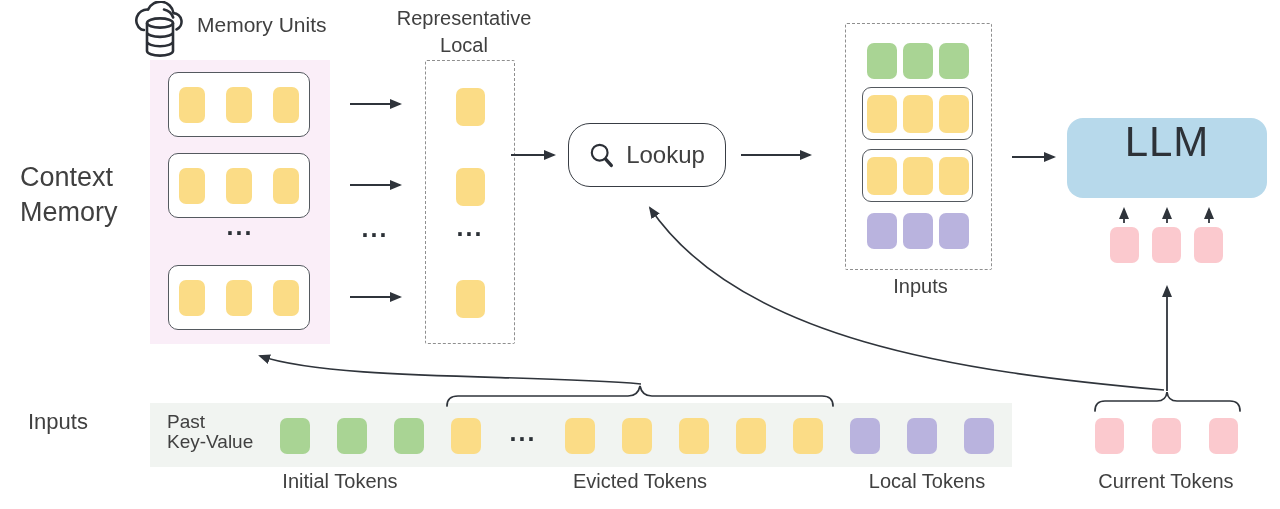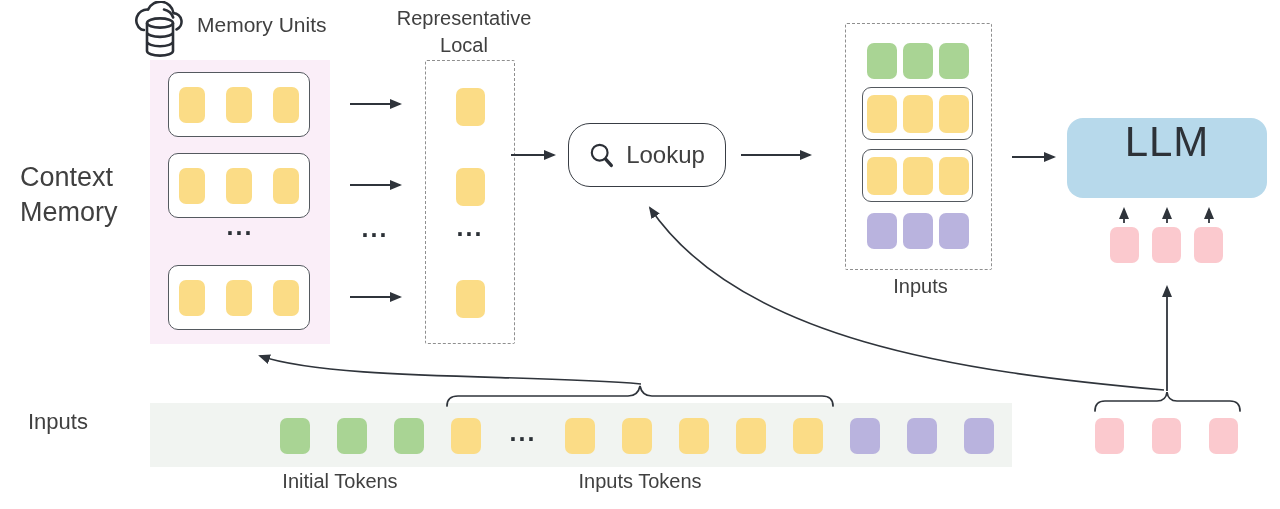--- a/index.html
+++ b/index.html
@@ -167,20 +167,24 @@
     <span class="llm-text">LLM</span>
   </div>
   <div class="abs llm-tokens">
       <div class="token" style="background: var(--c-pink);"></div>
       <div class="token" style="background: var(--c-pink);"></div>
       <div class="token" style="background: var(--c-pink);"></div>
     </div>
 
   <div class="abs label inputs-label">Inputs</div>
   <div class="abs strip"></div>
+  <div class="abs label past-kv">
+    <div>Past</div>
+    <div>Key-Value</div>
+  </div>
   <div class="abs strip-tokens">
       <div class="token" style="background: var(--c-green);"></div>
       <div class="token" style="background: var(--c-green);"></div>
       <div class="token" style="background: var(--c-green);"></div>
       <div class="token" style="background: var(--c-yellow);"></div>
       <span class="dots">...</span>
       <div class="token" style="background: var(--c-yellow);"></div>
       <div class="token" style="background: var(--c-yellow);"></div>
       <div class="token" style="background: var(--c-yellow);"></div>
       <div class="token" style="background: var(--c-yellow);"></div>
@@ -189,21 +193,23 @@
       <div class="token" style="background: var(--c-purple);"></div>
       <div class="token" style="background: var(--c-purple);"></div>
     </div>
   <div class="abs current-tokens">
       <div class="token" style="background: var(--c-pink);"></div>
       <div class="token" style="background: var(--c-pink);"></div>
       <div class="token" style="background: var(--c-pink);"></div>
     </div>
 
   <div class="strip-label label" style="left:340px">Initial Tokens</div>
-  <div class="strip-label label" style="left:640px">Inputs Tokens</div>
+  <div class="strip-label label" style="left:640px">Evicted Tokens</div>
+  <div class="strip-label label" style="left:927px">Local Tokens</div>
+  <div class="strip-label label" style="left:1166px">Current Tokens</div>
 
   <svg class="connectors" width="1280" height="509" viewBox="0 0 1280 509">
     <defs>
       <marker id="ah" markerWidth="13" markerHeight="11" refX="10" refY="5" orient="auto" markerUnits="userSpaceOnUse">
         <path d="M0 0 L12 5 L0 10 Z" fill="#2f343b"></path>
       </marker>
     </defs>
     <g stroke="#2f343b" stroke-width="1.8" fill="none">
       <path d="M350 104 H400" marker-end="url(#ah)"></path>
       <path d="M350 185 H400" marker-end="url(#ah)"></path>

